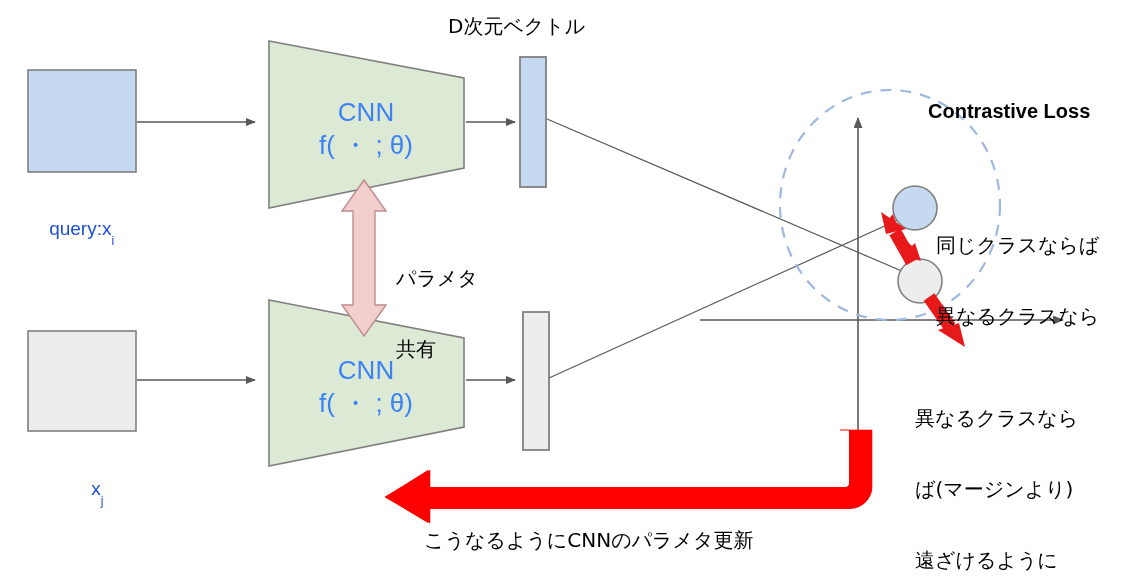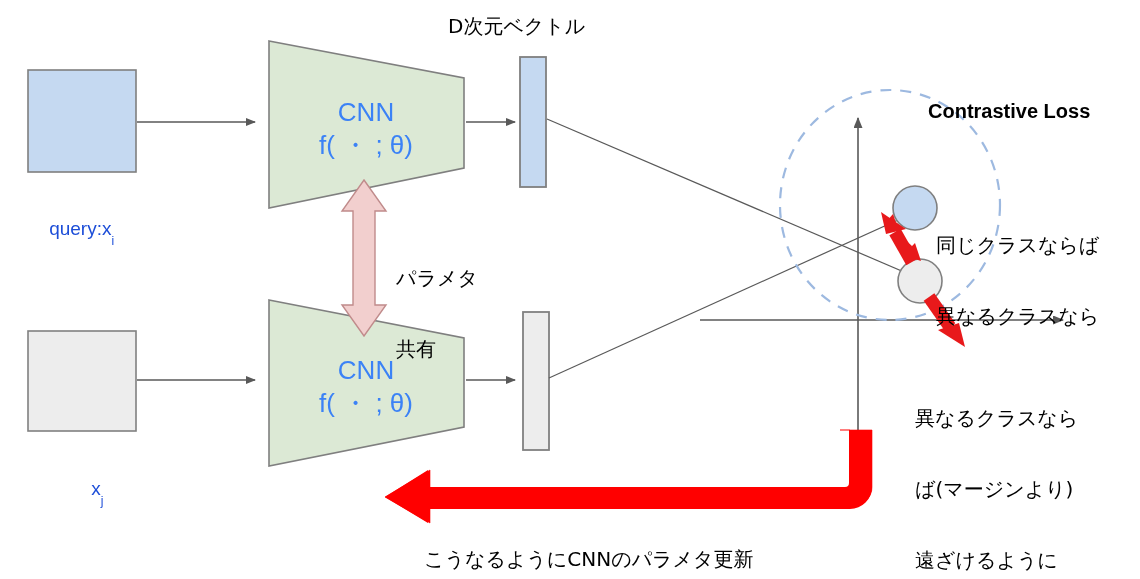--- a/index.html
+++ b/index.html
@@ -167,15 +167,15 @@
     <div>同じクラスならば</div>
     <div>異なるクラスなら</div>
   </div>
 
   <div class="lbl lbl-jp annot" style="left:915px; top:360px;">
     <div>異なるクラスなら</div>
     <div>ば(マージンより)</div>
     <div>遠ざけるように</div>
   </div>
 
-  <div class="lbl lbl-jp annot" style="left:424px; top:548px;">こうなるようにCNNのパラメタ更新</div>
+  <div class="lbl lbl-jp annot" style="left:424px; top:529px;">こうなるようにCNNのパラメタ更新</div>
 
 </div>
 
 </body></html>

